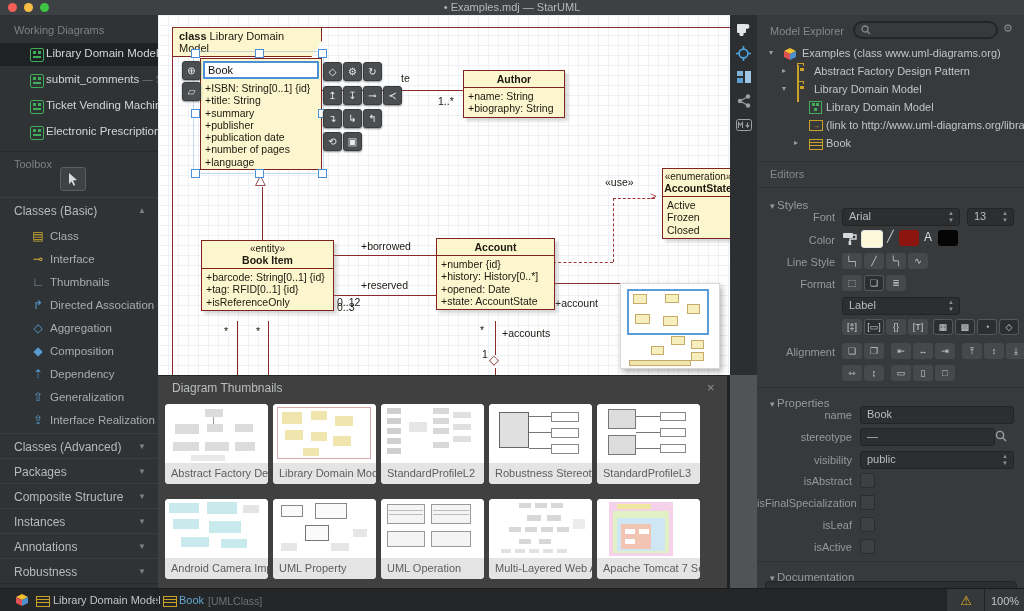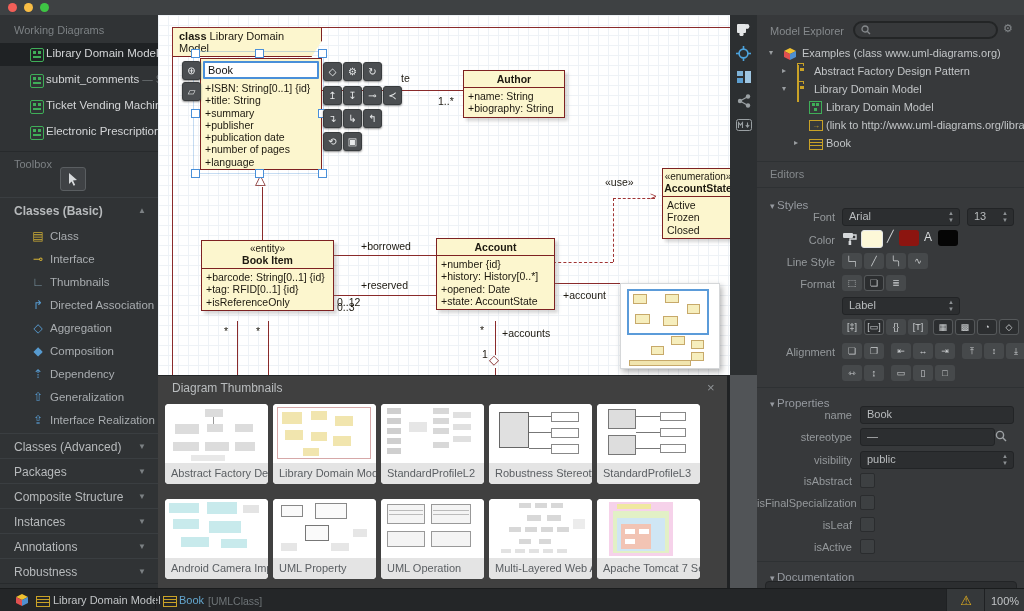--- a/index.html
+++ b/index.html
@@ -228,20 +228,21 @@
 </style>
 </head>
 <body>
 
 <div id="app">
 
   <div id="titlebar" class="abs">
     <div class="abs tl" style="left:8px;background:#f25f58;"></div>
     <div class="abs tl" style="left:24px;background:#f8bd45;"></div>
     <div class="abs tl" style="left:40px;background:#3ec544;"></div>
+    <div class="abs title">• Examples.mdj — StarUML</div>
   </div>
 
   <div id="sidebar" class="abs">
     <div class="abs sb-head" style="left:14px;top:9px;">Working Diagrams</div>
 
     <div class="abs wd-item sel" style="top:28px;">
       <span class="abs wd-ic" style="left:30px;top:5px;"></span>
       <span class="abs wd-lbl" style="left:46px;top:4px;">
         <span>Library Domain Model</span><span class="wd-sfx"> — Lib</span>
       </span>
@@ -267,21 +268,21 @@
 
     <div class="abs hr" style="top:136px;"></div>
     <div class="abs sb-head" style="left:14px;top:143px;">Toolbox</div>
 
     <div class="abs ptr-btn" style="left:60px;top:152px;">
       <svg width="12" height="13" viewBox="0 0 12 13">
         <path d="M2 0 L10 7 L6 7.6 L8.2 12 L6.6 12.8 L4.6 8.6 L2 11 Z" fill="#d7dadc"></path>
       </svg>
     </div>
 
-    <div class="abs sec-h" style="top:182px;font-weight:bold;">
+    <div class="abs sec-h" style="top:182px;">
       <span class="t">Classes (Basic)</span>
       <span class="c">▲</span>
     </div>
 
     <div class="abs tool-row" style="top:211px;">
       <span class="tool-ic c-yel">▤</span>
       <span class="tool-lb">Class</span>
     </div>
     <div class="abs tool-row" style="top:234px;">
       <span class="tool-ic c-yel">⊸</span>
@@ -373,21 +374,21 @@
     <div class="abs dlab" style="left:98px;top:310px;">*</div>
 
     <div class="abs vline" style="left:337px;top:306px;height:34px;"></div>
     <div class="abs mar" style="left:331px;top:337px;font-size:13px;">◇</div>
     <div class="abs vline" style="left:337px;top:353px;height:7px;"></div>
     <div class="abs dlab" style="left:322px;top:309px;">*</div>
     <div class="abs dlab" style="left:344px;top:312px;">+accounts</div>
     <div class="abs dlab" style="left:324px;top:333px;">1</div>
 
     <div class="abs hline" style="left:395px;top:268px;width:67px;"></div>
-    <div class="abs dlab" style="left:397px;top:274px;padding-left:8px;">+account</div>
+    <div class="abs dlab" style="left:397px;top:282px;">+account</div>
 
     <div class="abs dash-h" style="left:395px;top:247px;width:60px;"></div>
     <div class="abs dash-v" style="left:455px;top:183px;height:64px;"></div>
     <div class="abs dash-h" style="left:455px;top:183px;width:42px;"></div>
     <div class="abs" style="left:492px;top:175px;color:#a03434;font-size:11px;">&gt;</div>
     <div class="abs dlab" style="left:447px;top:161px;">«use»</div>
 
     <div class="abs cbox" style="left:305px;top:55px;width:100px;">
       <div class="ctitle">Author</div>
       <div class="cattrs">

